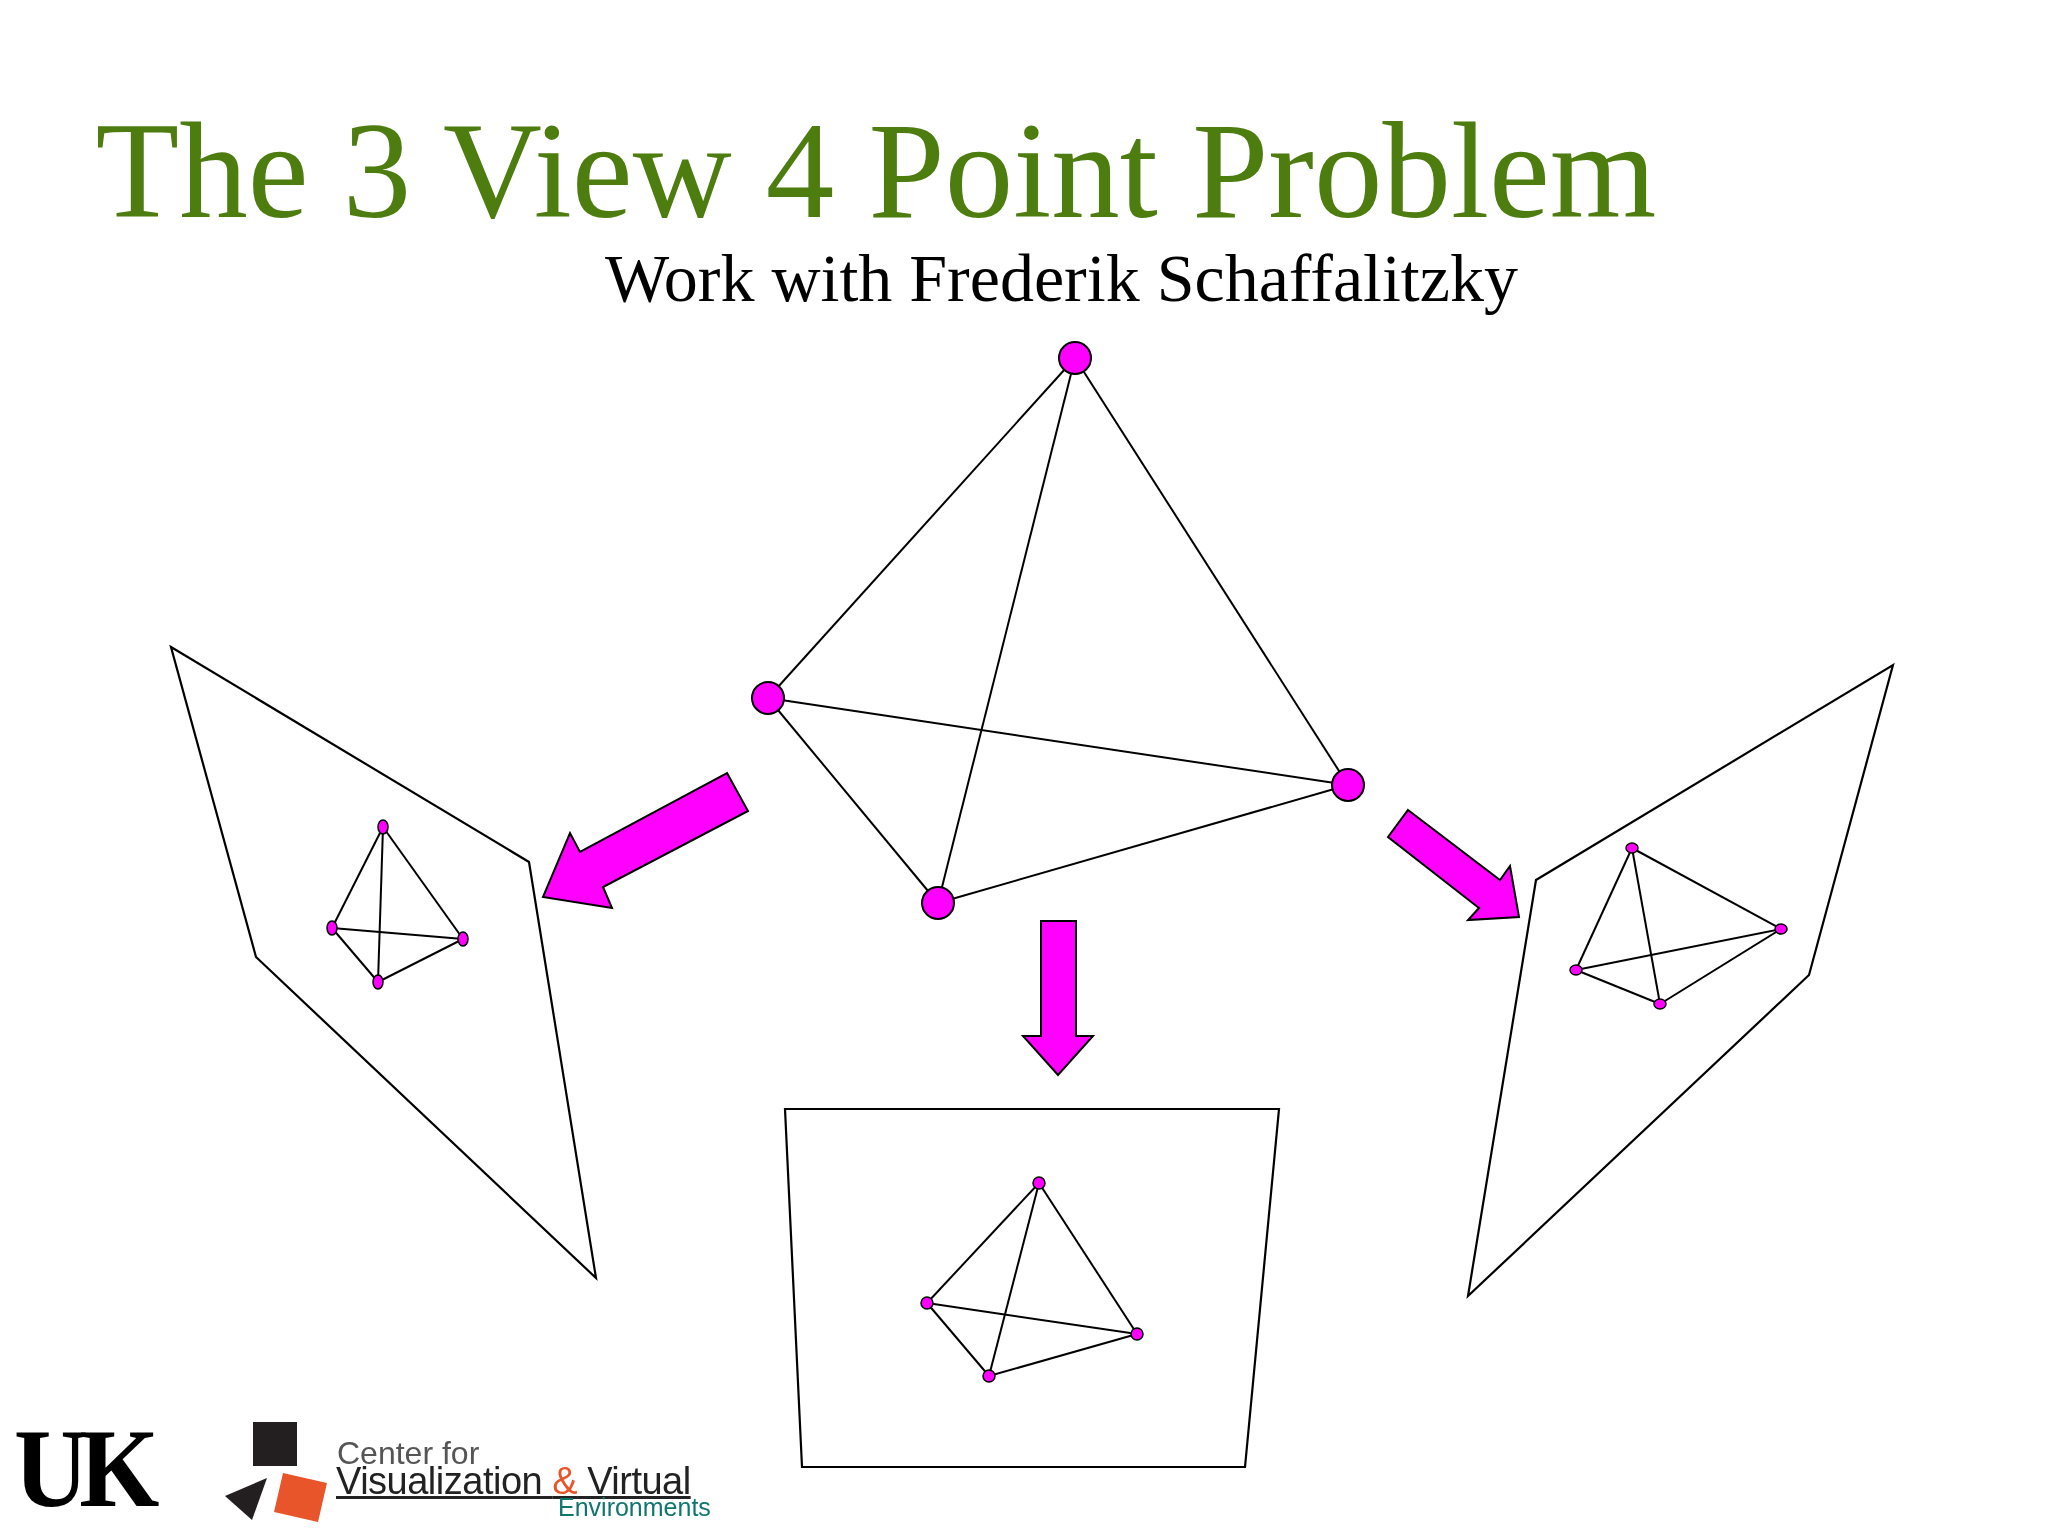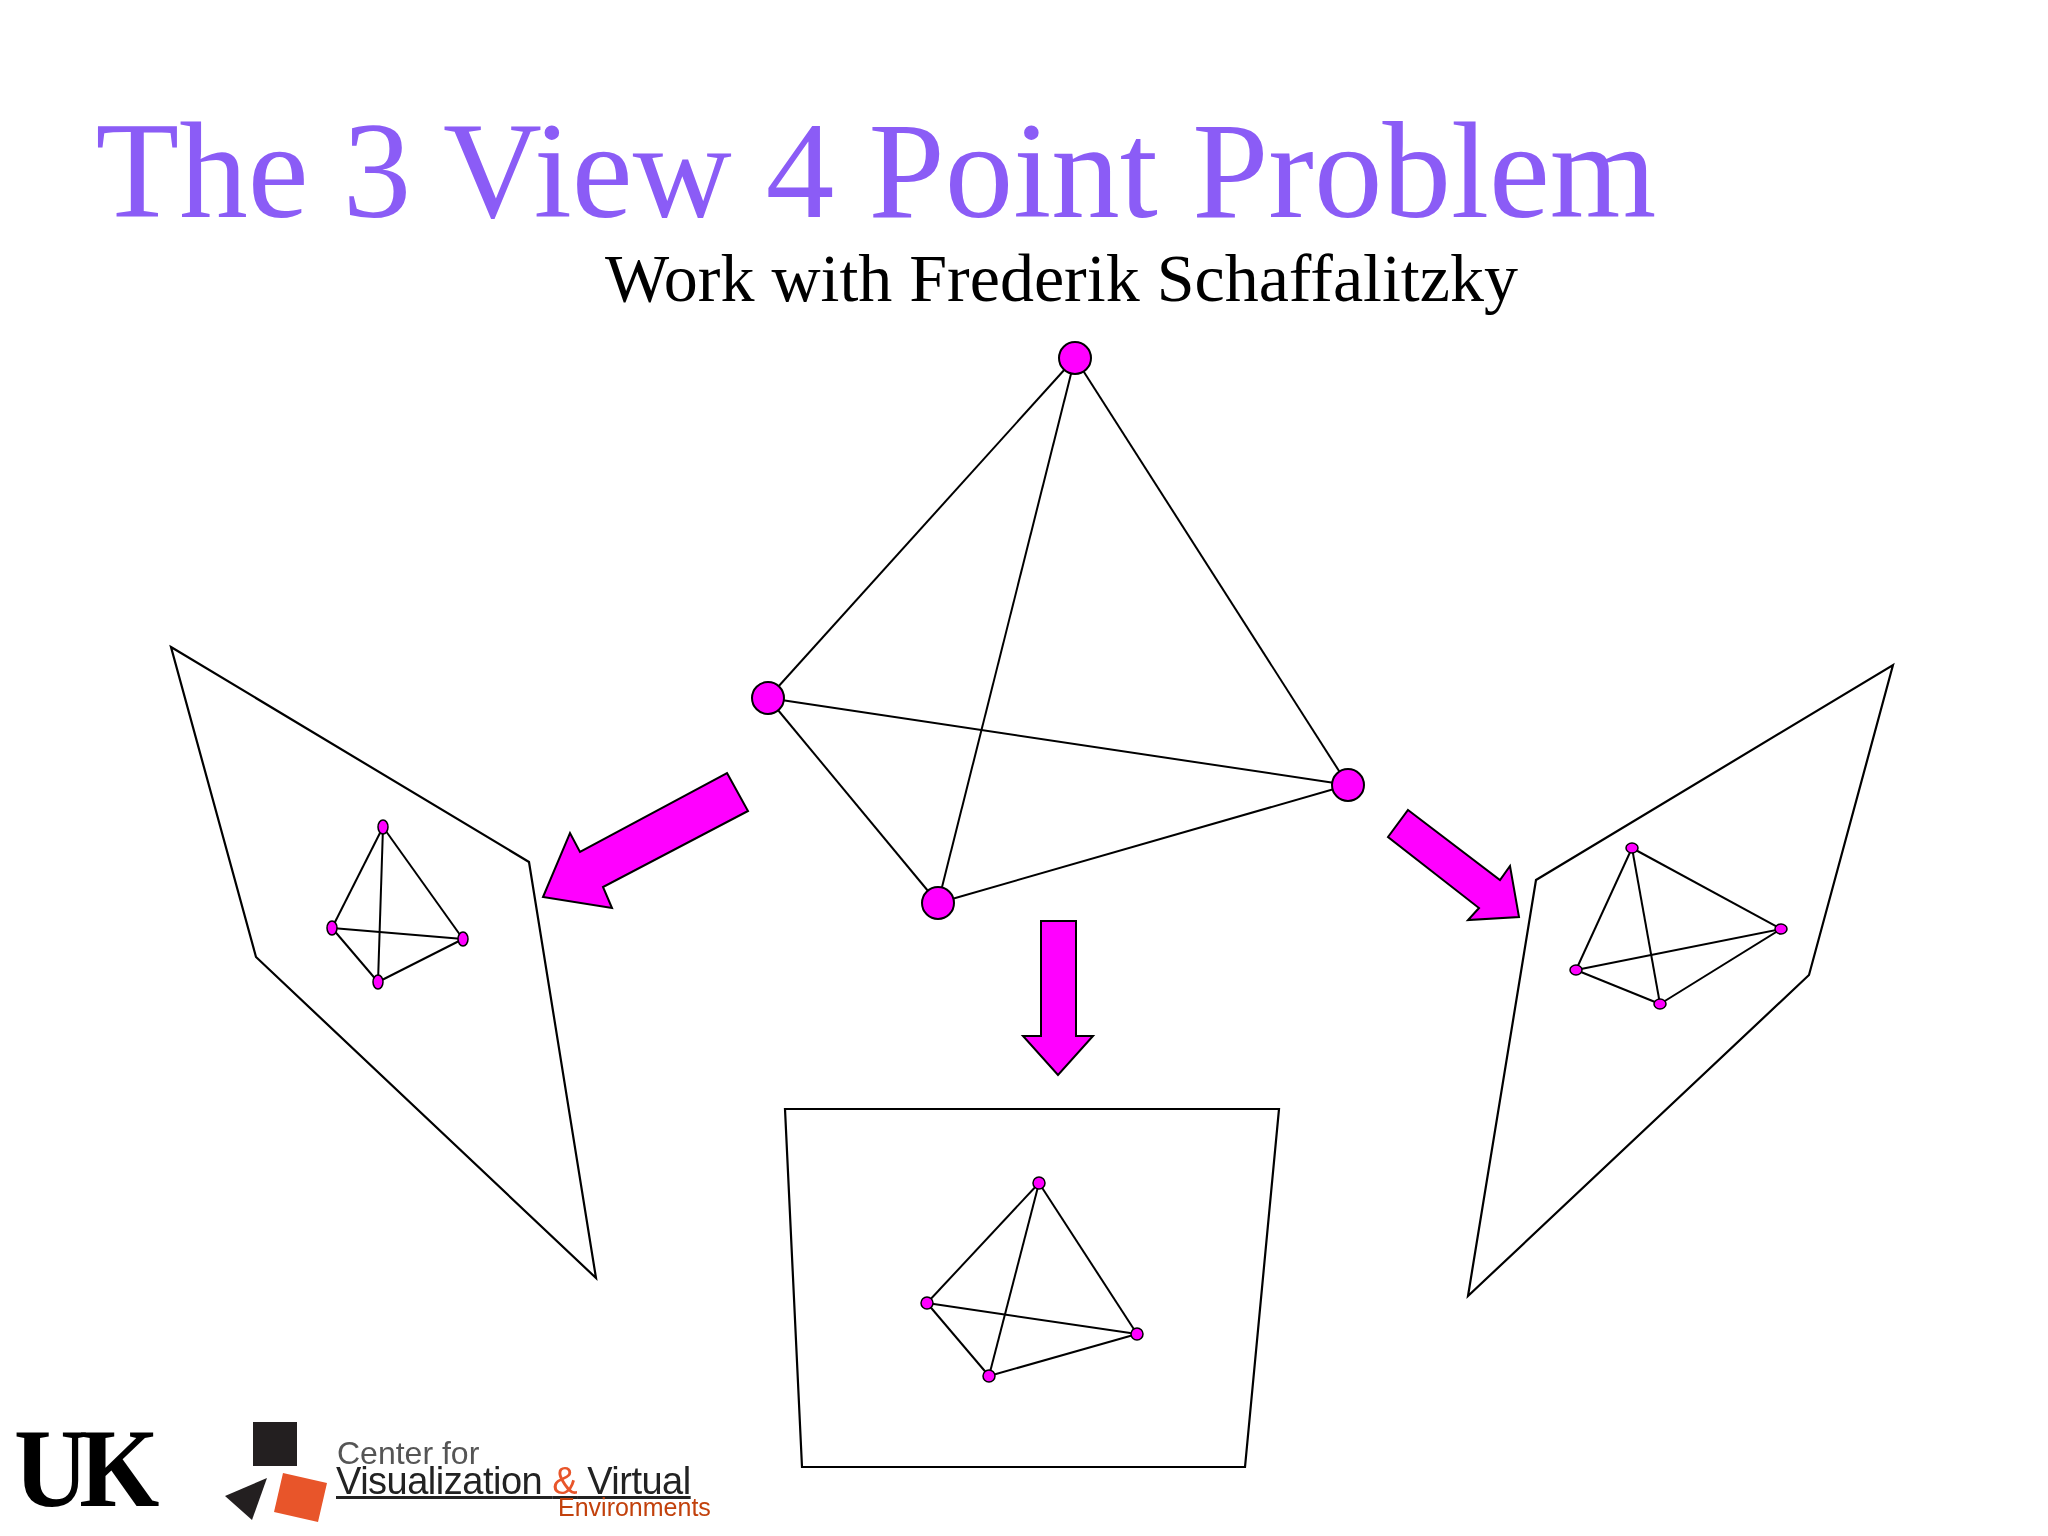--- a/index.html
+++ b/index.html
@@ -15,21 +15,21 @@
     }
     .slide-title {
       position: absolute;
       left: 0;
       width: 1752px;
       top: 96px;
       text-align: center;
       font-family: "Liberation Serif", "DejaVu Serif", serif;
       font-size: 137px;
       line-height: 150px;
-      color: #8b5cf6;
+      color: #4d7c0f;
       white-space: nowrap;
       letter-spacing: 0px;
     }
     .slide-subtitle {
       position: absolute;
       left: 605px;
       top: 238px;
       font-family: "Liberation Serif", "DejaVu Serif", serif;
       font-size: 68px;
       line-height: 80px;
@@ -76,21 +76,21 @@
       text-decoration: underline;
     }
     .cvve-amp {
       color: #e8552a;
     }
     .cvve-line3 {
       left: 558px;
       top: 1494px;
       font-size: 25px;
       line-height: 26px;
-      color: #c2410c;
+      color: #0f766e;
     }
   </style>
 </head>
 <body>
 
 <div class="slide-title">The 3 View 4 Point Problem</div>
 <div class="slide-subtitle">Work with Frederik Schaffalitzky</div>
 
 <svg class="diagram" id="diagram" width="2048" height="1536" viewBox="0 0 2048 1536" xmlns="http://www.w3.org/2000/svg">
   <g id="views-layer">

